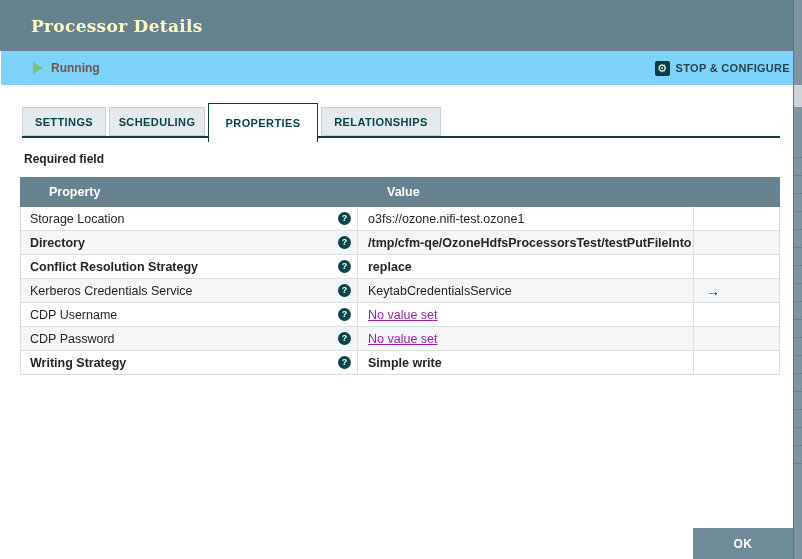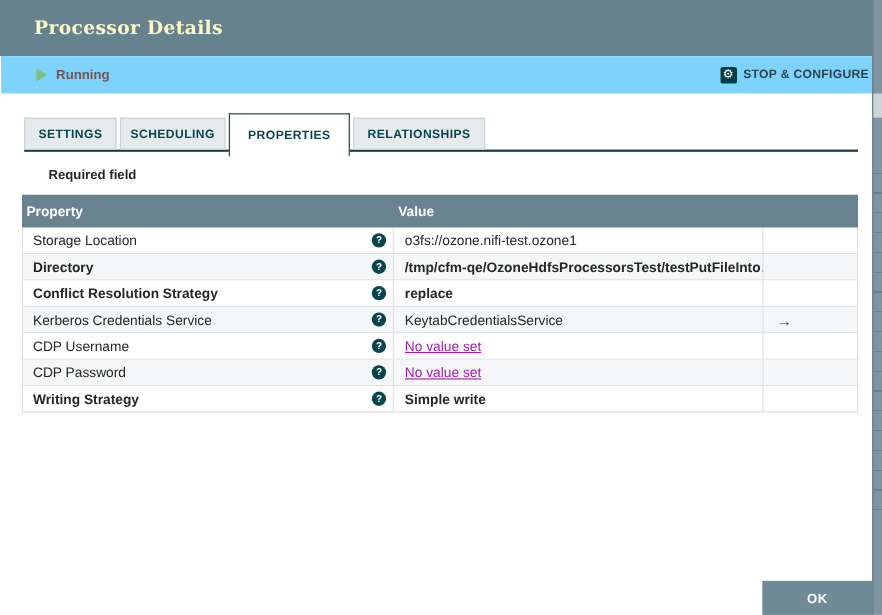--- a/index.html
+++ b/index.html
@@ -29,27 +29,27 @@
   .tabbar{position:absolute;left:22px;top:104px;width:758px;height:32px;
           display:flex;align-items:flex-end;border-bottom:2px solid #16393d;}
   .tab{box-sizing:border-box;height:29px;margin-right:3px;background:#e5eaec;
        border:1px solid #c9d1d4;display:flex;align-items:center;justify-content:center;
        font-size:11px;font-weight:700;letter-spacing:.4px;color:#07454b;cursor:pointer;}
   .tab.active{position:relative;bottom:-6px;height:39px;background:#fff;z-index:2;
               border:1px solid #0c3c42;border-bottom:none;}
   .tab.w0{width:84px}.tab.w1{width:96px}.tab.w2{width:110px}.tab.w3{width:120px}.tab.w4{width:90px}
 
   
-  .required{position:absolute;left:24px;top:152px;font-size:12px;font-weight:700;color:#262626;margin-left:20px;}
+  .required{position:absolute;left:24px;top:152px;font-size:12px;font-weight:700;color:#262626;}
 
   
   .ptable{position:absolute;left:20px;top:177px;width:760px;font-size:12.5px;color:#262626;}
   .thead{display:flex;height:30px;background:#68838f;color:#fff;font-weight:700;
          align-items:center;}
-  .th-prop{width:338px;padding-left:4px;box-sizing:border-box;}
+  .th-prop{width:338px;padding-left:4px;box-sizing:border-box;margin-left:25px;}
   .th-val{flex:1;padding-left:4px;}
   .tbody{border-left:1px solid #dcdfe1;border-right:1px solid #dcdfe1;}
   .trow{display:flex;height:23px;border-bottom:1px solid #d9dee1;align-items:center;background:#fff;}
   .trow.even{background:#f4f6f7;}
   .cell-prop{width:337px;box-sizing:border-box;padding-left:9px;height:100%;display:flex;
              align-items:center;border-right:1px solid #dcdfe1;}
   .cell-prop .pname{flex:1;white-space:nowrap;overflow:hidden;}
   .help-icon{width:13px;height:13px;border-radius:50%;background:#07454d;color:#fff;
              font-size:9px;font-weight:700;line-height:13px;text-align:center;margin-right:6px;
              flex:none;cursor:pointer;}

